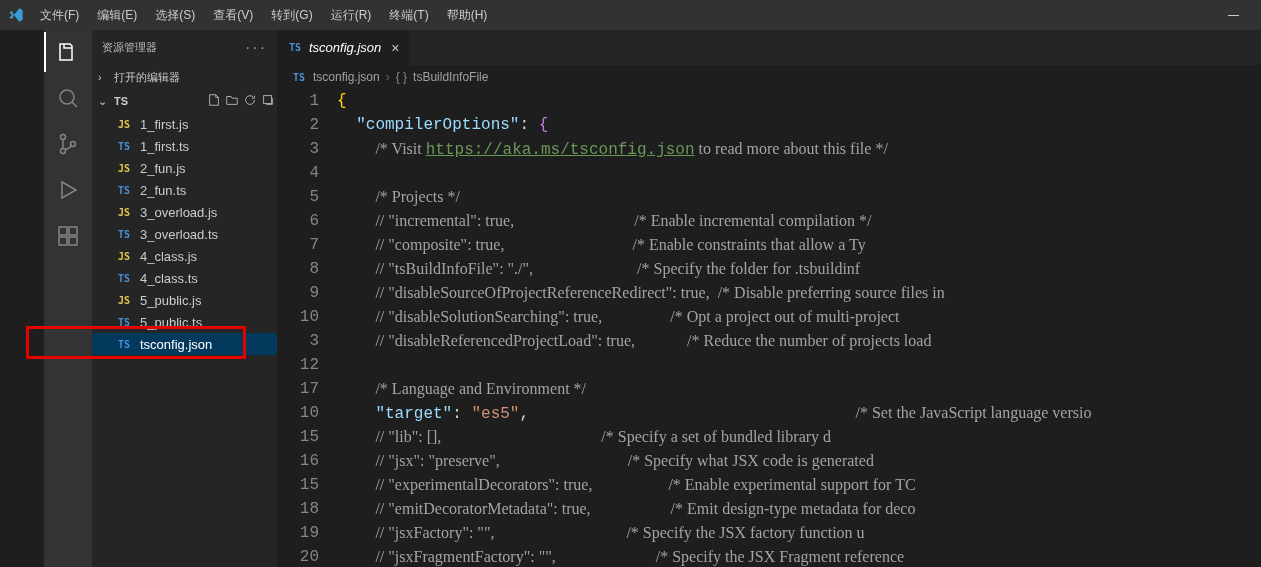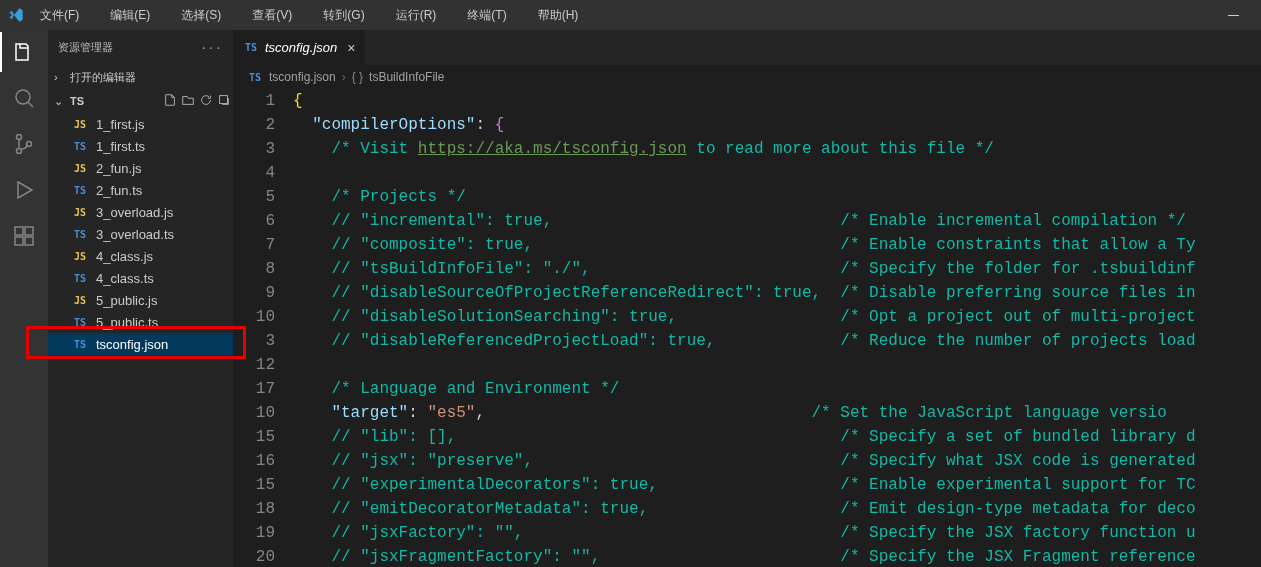--- a/index.html
+++ b/index.html
@@ -14,41 +14,42 @@
   }
   .titlebar {
     height: 30px;
     background: #323233;
     display: flex;
     align-items: center;
     padding: 0 8px;
     position: relative;
   }
   .titlebar .logo { width: 16px; height: 16px; margin-right: 8px; }
-  .titlebar .menu { display: flex; gap: 15px; }
+  .titlebar .menu { display: flex; gap: 2px; }
   .titlebar .menu .menu-item {
     padding: 4px 8px;
     cursor: default;
     font-size: 12px;
   }
   .titlebar .title {
     position: absolute;
     left: 50%;
     transform: translateX(-50%);
     font-size: 12px;
     color: #cccccc;
   }
   .titlebar .min {
     margin-left: auto;
     width: 40px; height: 30px;
     display:flex; align-items:center; justify-content:center;
   }
   .main {
     display: flex;
     height: calc(567px - 30px);
+    margin-left: 44px;
   }
   .activitybar {
     width: 48px;
     background: #333333;
     display: flex;
     flex-direction: column;
     align-items: center;
     padding-top: 8px;
     gap: 18px;
   }
@@ -193,21 +194,21 @@
     white-space: pre;
     color:#d4d4d4;
     overflow:hidden;
   }
   .code .row { height:24px; }
   .c-brace { color:#ffd602; }
   .c-brace2 { color:#c678dd; }
   .c-key { color:#9cdcfe; }
   .c-colon { color:#d4d4d4; }
   .c-str { color:#ce9178; }
-  .c-comment { color:#14b8a6; }
+  .c-comment { color:#a3a3a3;font-family:Liberation Serif, serif; }
   .c-link { color:#6a9955; text-decoration: underline; }
 </style>
 </head>
 <body>
 
 <div class="titlebar">
   <span class="logo">
     <svg viewBox="0 0 24 24" width="16" height="16">
         <path fill="#3b9dd8" d="M17 2l-8 10 8 10 5-3V5l-5-3zM2 8l4-2 3 6-3 6-4-2 4-4-4-4z"></path>
       </svg>

